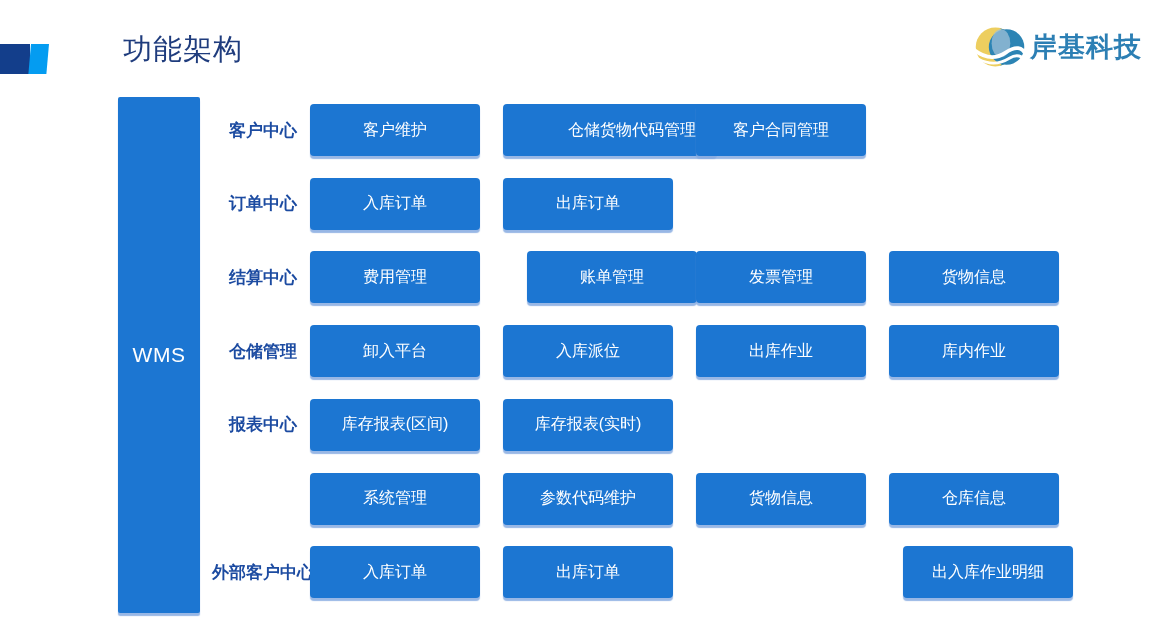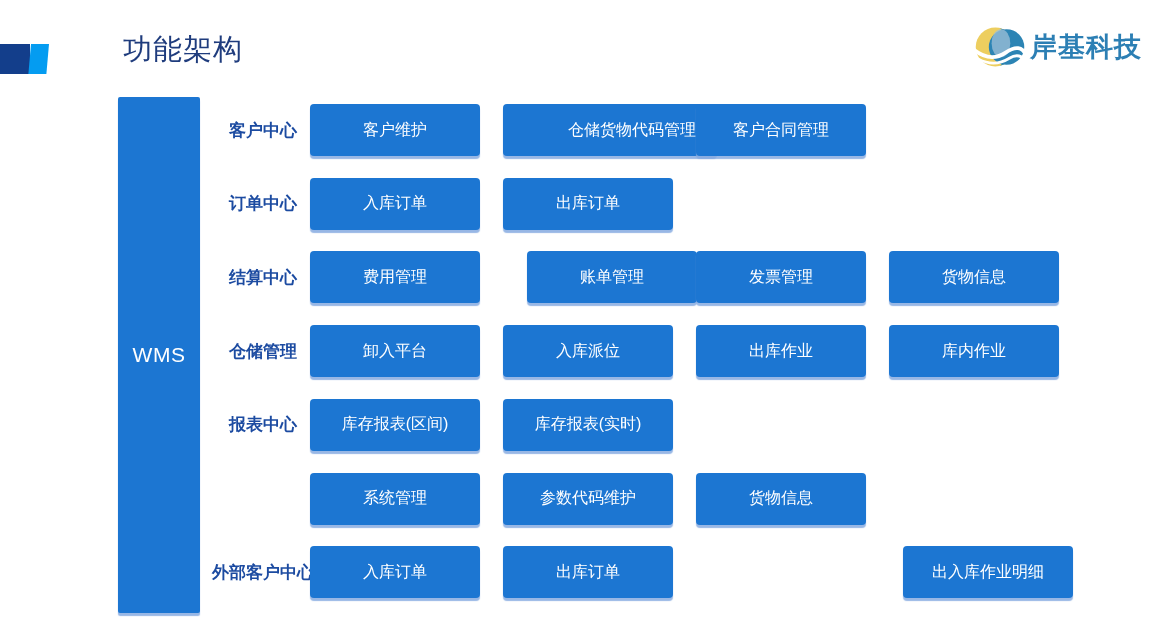--- a/index.html
+++ b/index.html
@@ -93,20 +93,21 @@
         </div>
         <div class="row">
           <div class="cat">报表中心</div>
           <div class="box" style="left: 192px; background: rgb(28, 118, 210);">库存报表(区间)</div>
           <div class="box" style="left: 385px; background: rgb(28, 118, 210);">库存报表(实时)</div>
         </div>
         <div class="row">
           <div class="box" style="left: 192px; background: rgb(28, 118, 210);">系统管理</div>
           <div class="box" style="left: 385px; background: rgb(28, 118, 210);">参数代码维护</div>
           <div class="box" style="left: 578px; background: rgb(28, 118, 210);">货物信息</div>
+          <div class="box" style="left: 771px; background: rgb(28, 118, 210);">仓库信息</div>
         </div>
         <div class="row">
           <div class="cat">外部客户中心</div>
           <div class="box" style="left: 192px; background: rgb(28, 118, 210);">入库订单</div>
           <div class="box" style="left: 385px; background: rgb(28, 118, 210);">出库订单</div>
           <div class="box" style="left: 771px; background: rgb(28, 118, 210); margin-left: 14px;">出入库作业明细</div>
         </div>
       </div>
   </div>
 

